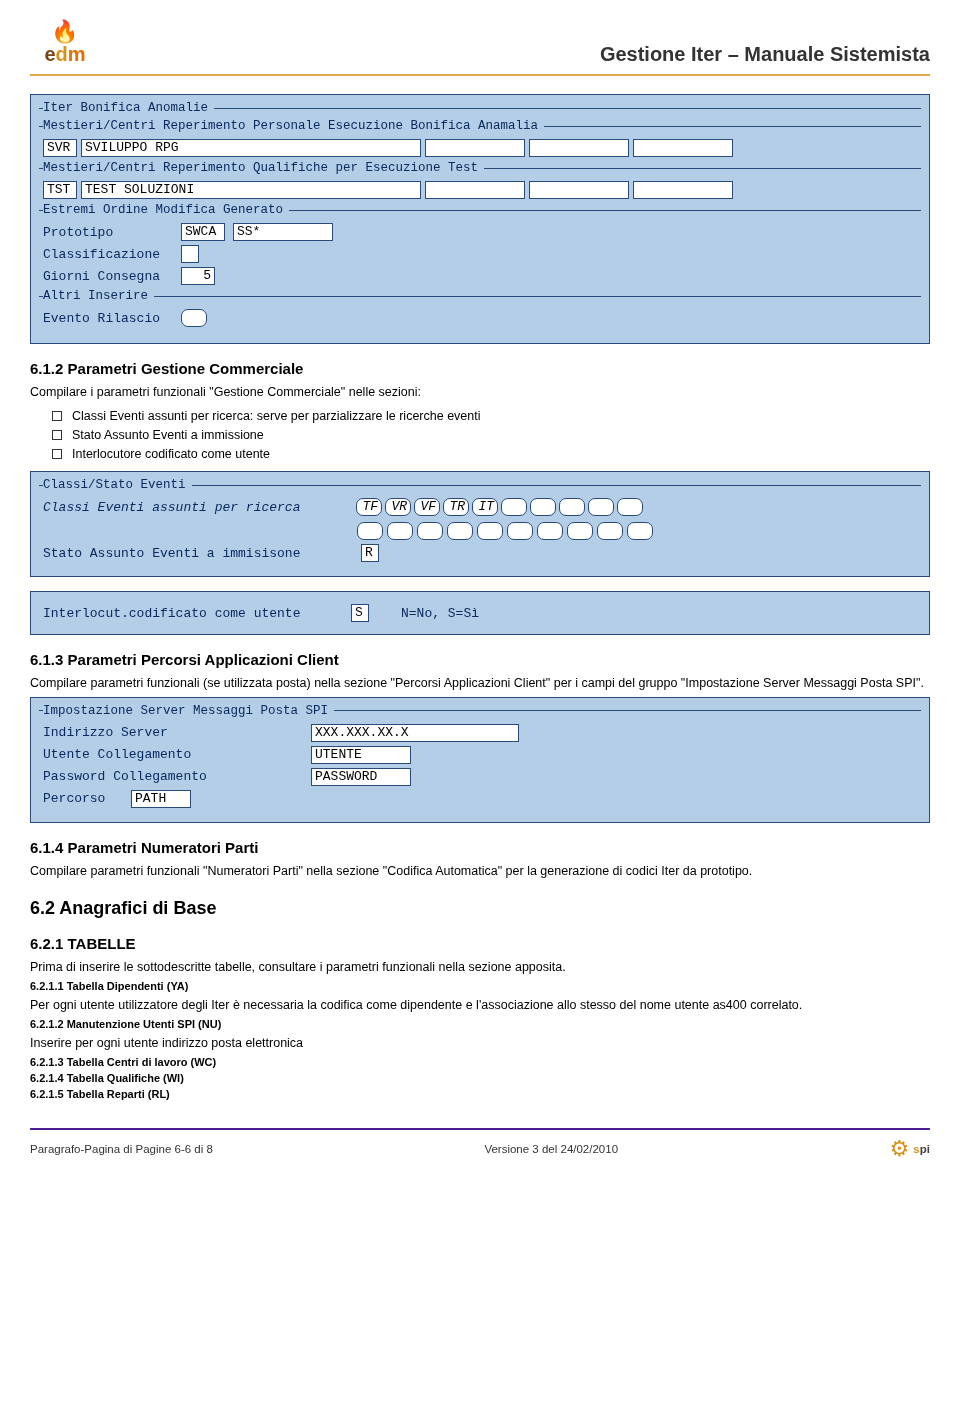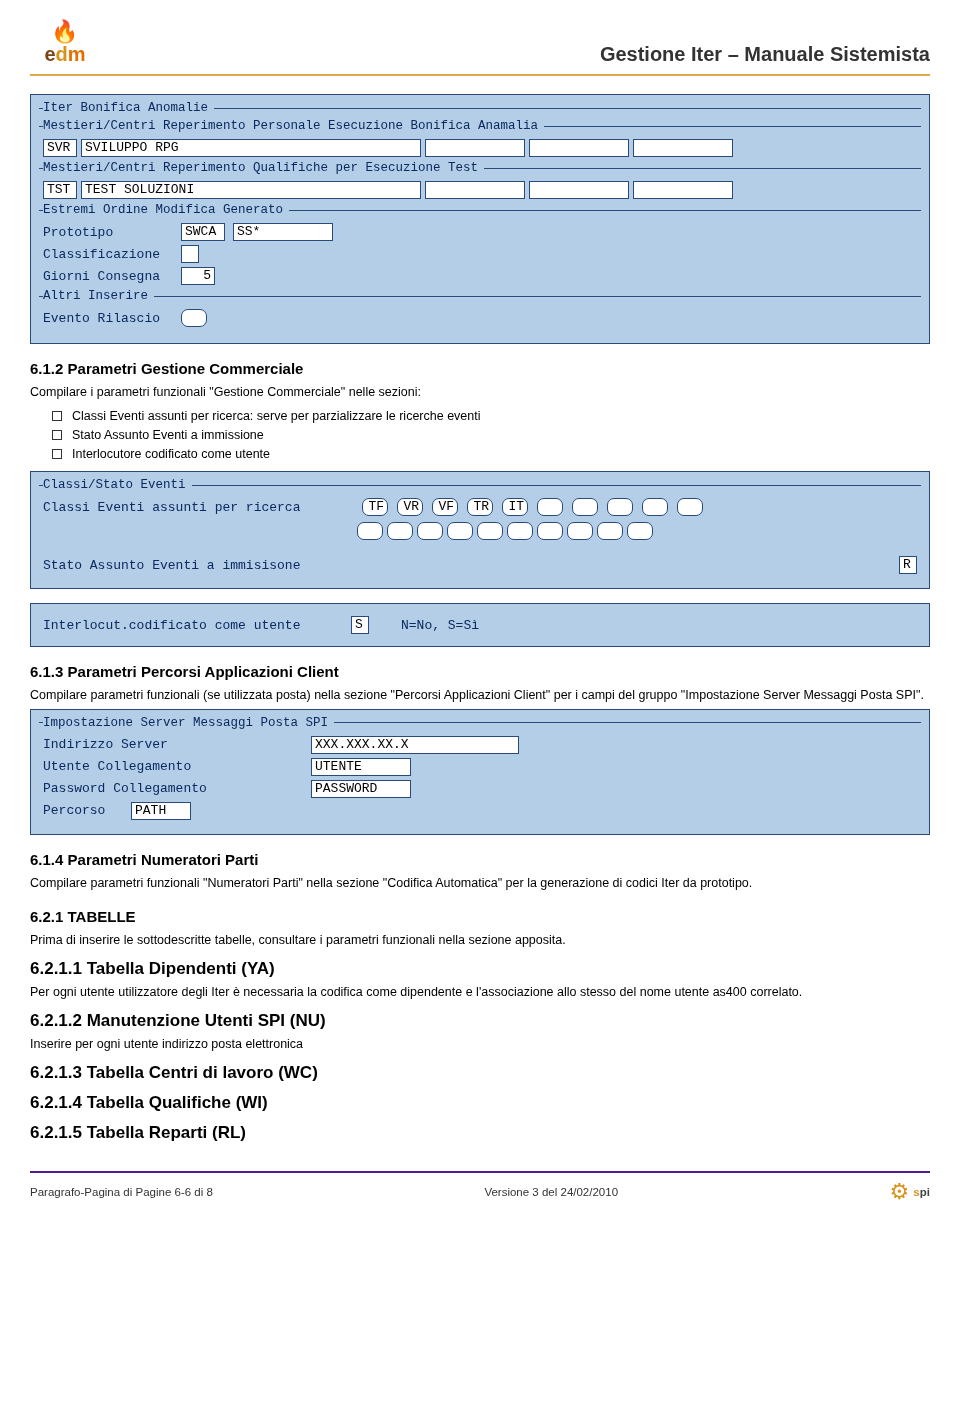--- a/index.html
+++ b/index.html
@@ -87,21 +87,21 @@
   .cell.w30 { width: 34px; }
   .cell.w44 { width: 44px; }
   .cell.w120 { width: 100px; }
   .cell.w340 { width: 340px; }
   .cell.w10 { width: 18px; }
   .row-gap { display:flex; gap:4px; flex-wrap:wrap; align-items:center; padding:2px 4px; }
 
   
   .section-h3 { font-weight: bold; font-size: 15px; margin: 16px 0 6px 0; }
   .section-h2 { font-weight: bold; font-size: 18px; margin: 18px 0 4px 0; }
-  .section-h4 { font-weight: bold; font-size: 17px; margin: 10px 0 4px 0; }
+  .section-h4 { font-weight: bold; font-size: 11px; margin: 4px 0 4px 0; }
   .para { font-size: 12.5px; line-height: 1.45; margin-bottom: 4px; text-align: justify; }
   ul.bullets { list-style: none; padding-left: 22px; margin: 6px 0 8px 0; }
   ul.bullets li { position: relative; padding-left: 20px; font-size: 12.5px; line-height:1.5; }
   ul.bullets li::before {
     content: ""; position:absolute; left:0; top:4px; width:8px; height:8px;
     border:1px solid #333; background:#fff;
   }
 
   
   .footer {
@@ -190,21 +190,21 @@
   <div class="para">Compilare i parametri funzionali "Gestione Commerciale" nelle sezioni:</div>
   <ul class="bullets">
     <li>Classi Eventi assunti per ricerca: serve per parzializzare le ricerche eventi</li>
     <li>Stato Assunto Eventi a immissione</li>
     <li>Interlocutore codificato come utente</li>
   </ul>
 
   <div class="term">
     <fieldset>
       <legend>Classi/Stato Eventi</legend>
-      <div class="kv" style="gap:9px;">
+      <div class="kv" style="gap:3px;font-style:italic;">
         <span class="lbl" style="min-width:310px">Classi Eventi assunti per ricerca</span>
         <span class="cell w20">TF</span>
         <span class="cell w20">VR</span>
         <span class="cell w20">VF</span>
         <span class="cell w20">TR</span>
         <span class="cell w20">IT</span>
         <span class="cell w20"></span>
         <span class="cell w20"></span>
         <span class="cell w20"></span>
         <span class="cell w20"></span>
@@ -216,21 +216,21 @@
         <span class="cell w20"></span>
         <span class="cell w20"></span>
         <span class="cell w20"></span>
         <span class="cell w20"></span>
         <span class="cell w20"></span>
         <span class="cell w20"></span>
         <span class="cell w20"></span>
         <span class="cell w20"></span>
         <span class="cell w20"></span>
       </div>
-      <div class="kv" style="margin-top:12px;justify-content:space-between;">
+      <div class="kv" style="">
         <span class="lbl" style="min-width:310px">Stato Assunto Eventi a immisisone</span>
         <span class="cell w10">R</span>
       </div>
     </fieldset>
   </div>
 
   <div class="term" style="padding:10px 8px;">
     <div class="kv">
       <span class="lbl" style="min-width:300px">Interlocut.codificato come utente</span>
       <span class="cell w10">S</span>
@@ -259,20 +259,21 @@
       <div class="kv">
         <span class="lbl" style="min-width:80px">Percorso</span>
         <span class="cell" style="width:60px">PATH</span>
       </div>
     </fieldset>
   </div>
 
   <div class="section-h3">6.1.4  Parametri Numeratori Parti</div>
   <div class="para">Compilare parametri funzionali "Numeratori Parti" nella sezione "Codifica Automatica" per la generazione di codici Iter da prototipo.</div>
 
+  <div class="section-h2">6.2  Anagrafici di Base</div>
   <div class="section-h3">6.2.1  TABELLE</div>
   <div class="para">Prima di inserire le sottodescritte tabelle, consultare i parametri funzionali nella sezione apposita.</div>
 
   <div class="section-h4">6.2.1.1   Tabella Dipendenti (YA)</div>
   <div class="para">Per ogni utente utilizzatore degli Iter è necessaria la codifica come dipendente e l'associazione allo stesso del nome utente as400 correlato.</div>
 
   <div class="section-h4">6.2.1.2   Manutenzione Utenti SPI  (NU)</div>
   <div class="para">Inserire per ogni utente indirizzo posta elettronica</div>
 
   <div class="section-h4">6.2.1.3   Tabella Centri di lavoro (WC)</div>

